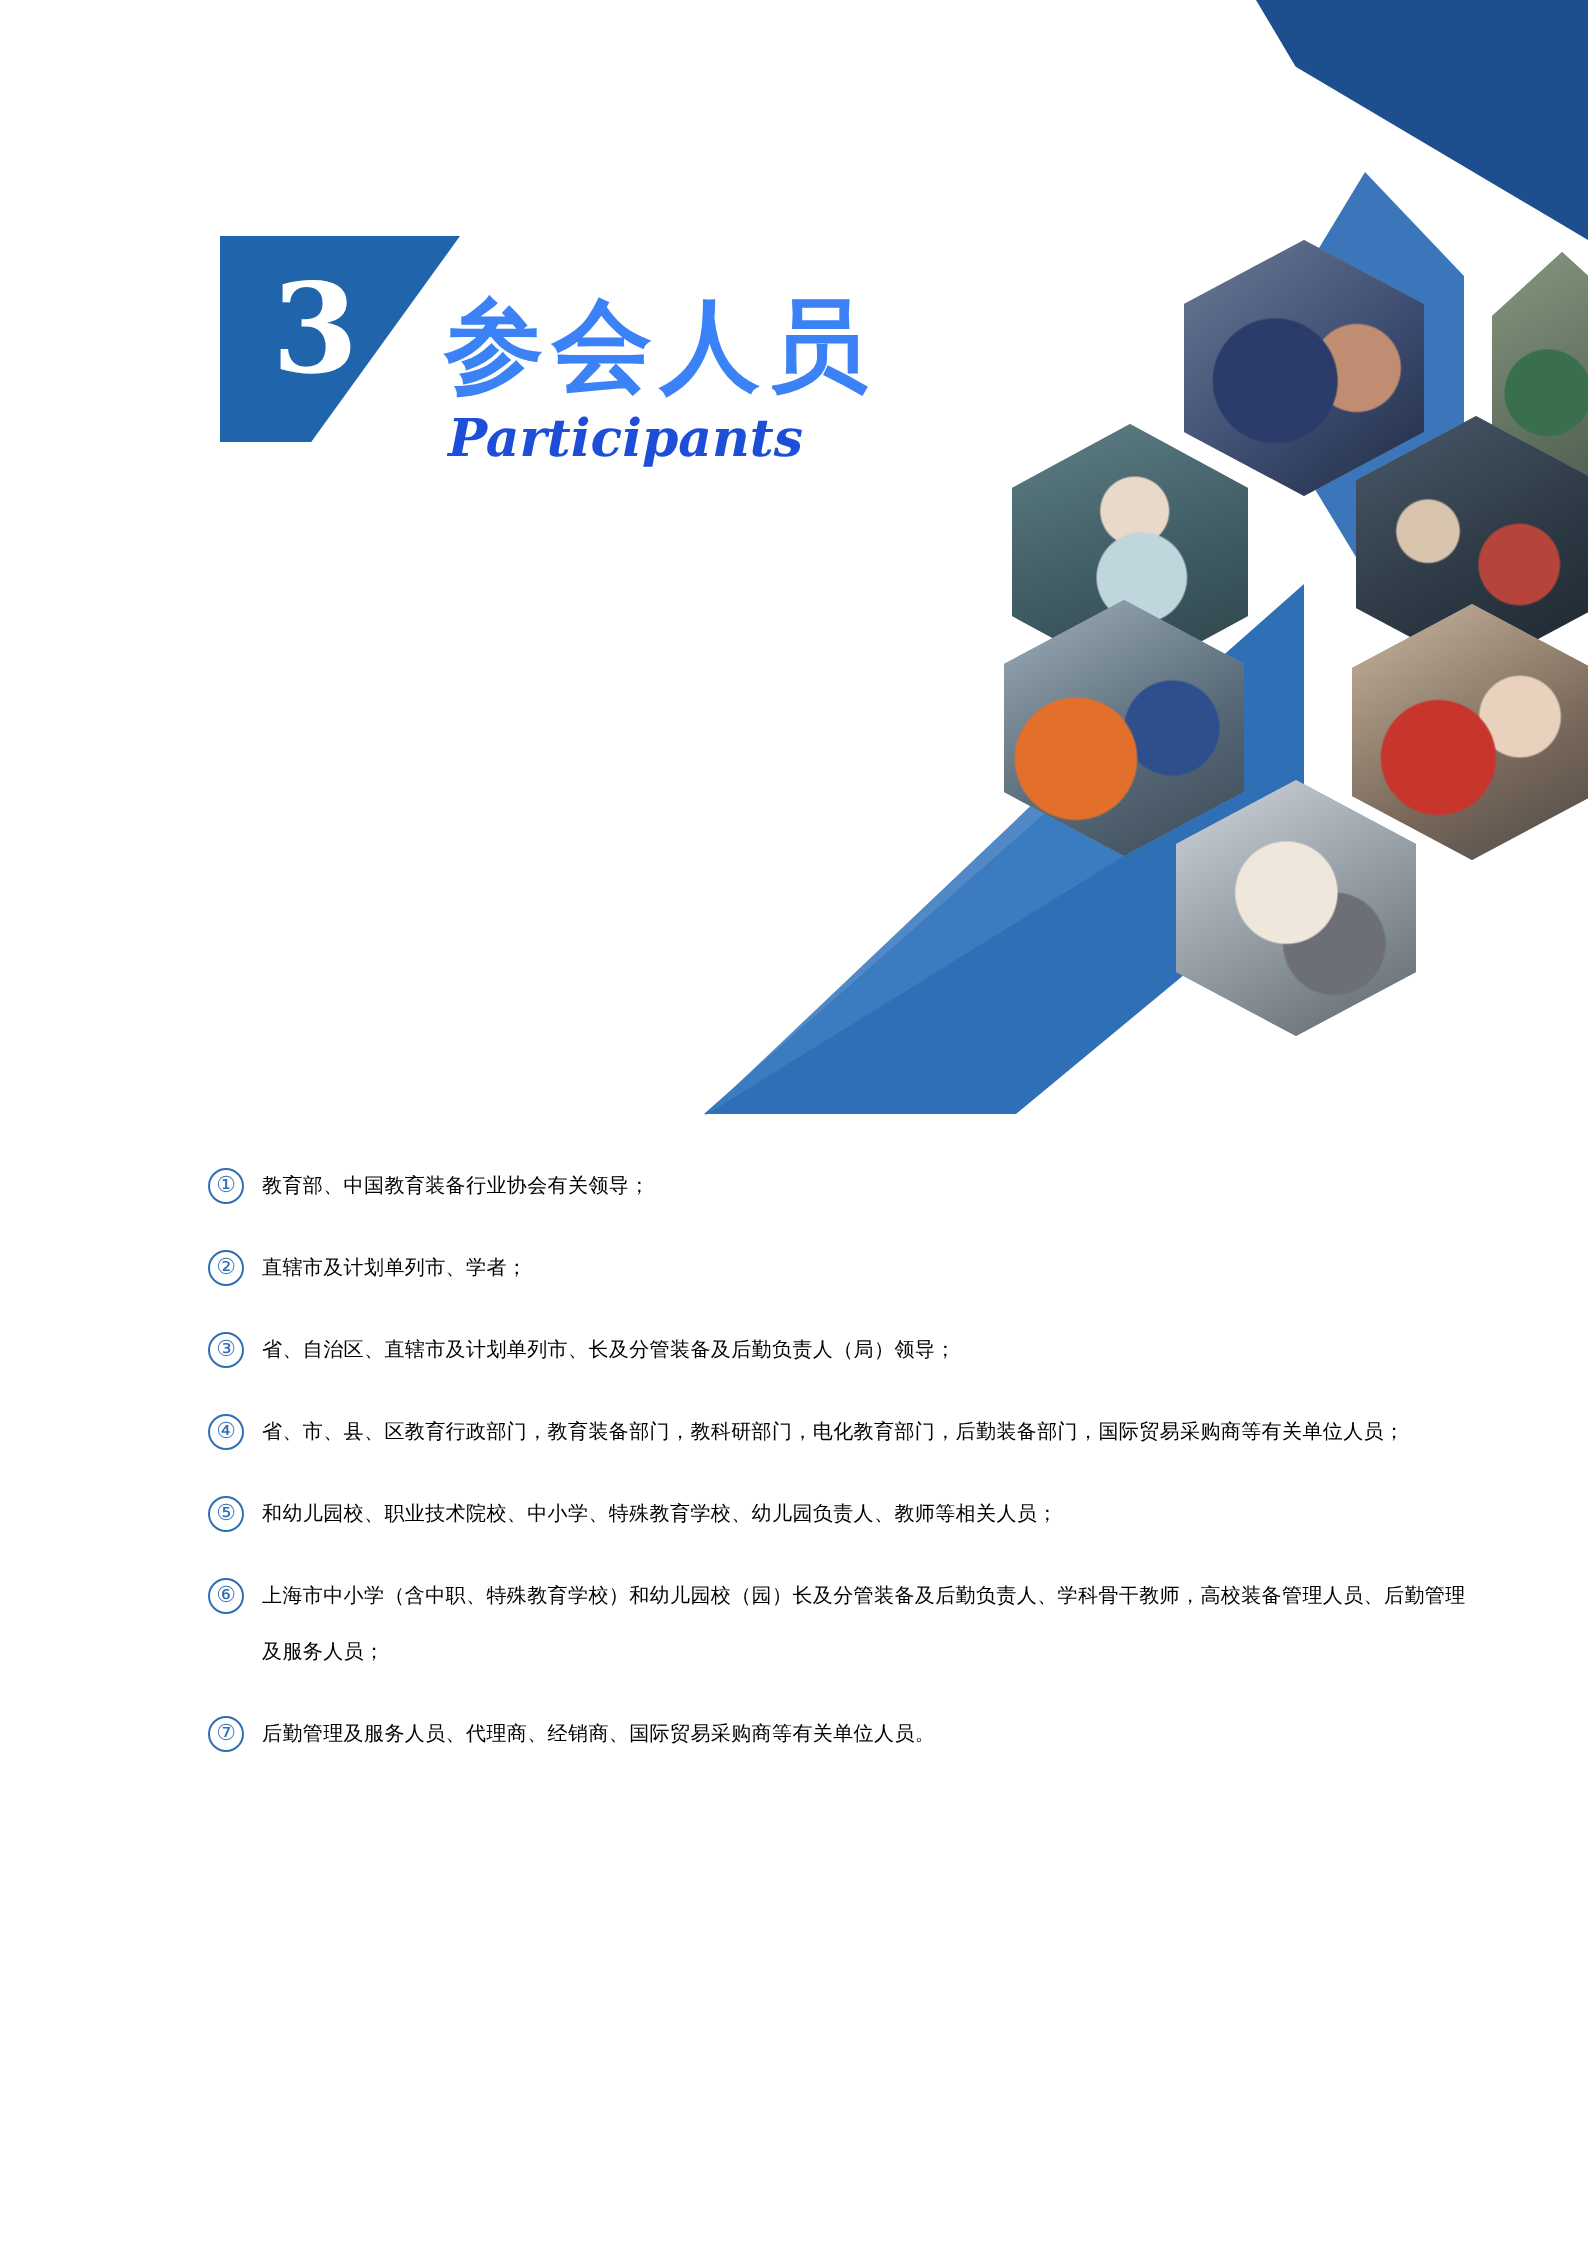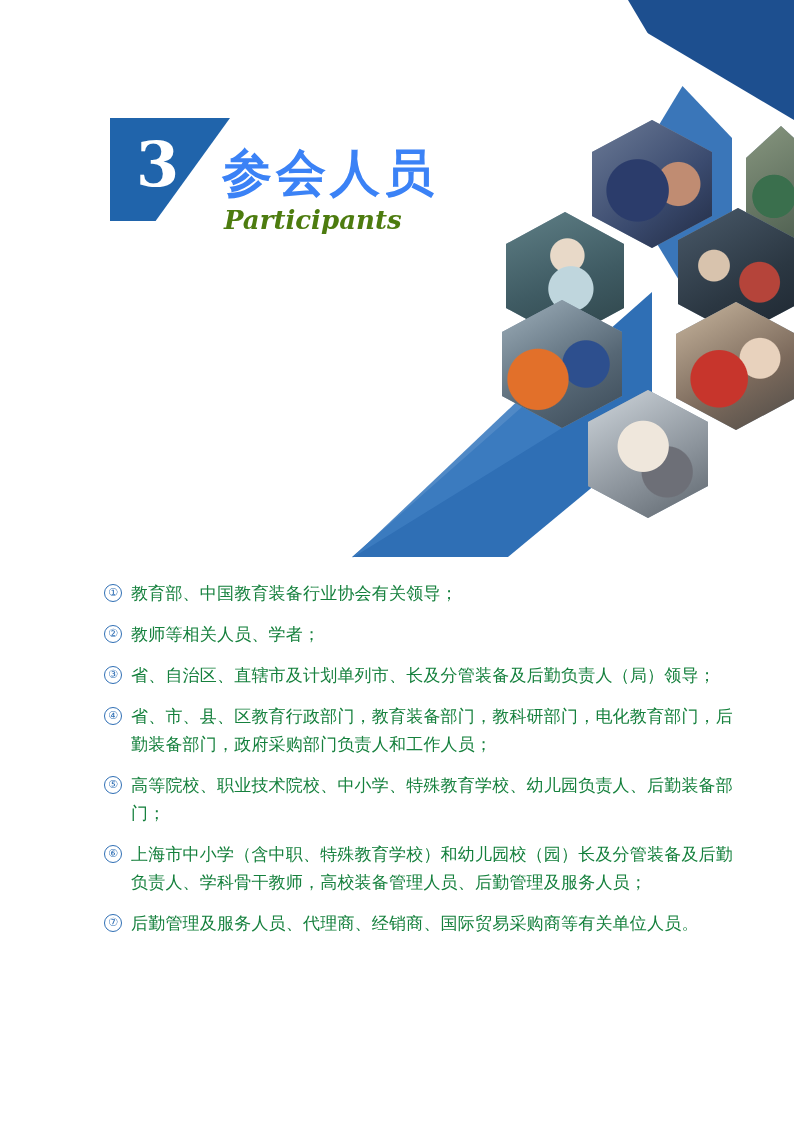--- a/index.html
+++ b/index.html
@@ -107,21 +107,21 @@
     color: #3b82f6;
     font-family: Liberation Mono, monospace;
   }
   .title-en {
     position: absolute;
     left: 224px;
     top: 205px;
     font-size: 26px;
     font-weight: 700;
     font-style: italic;
-    color: #4d7c0f;
+    color: #1d4ed8;
     font-family: "DejaVu Serif", serif;
   }
 
   
   .collage {
     position: absolute;
     left: 488px;
     top: 112px;
     width: 306px;
     height: 330px;
@@ -202,23 +202,23 @@
     color: #2f6fb5;
     font-size: 11px;
     line-height: 16px;
     text-align: center;
     margin-top: 4px;
     margin-right: 9px;
     font-family: "DejaVu Sans", sans-serif;
   }
   .li-text {
     flex: 1 1 auto;
-    font-size: 17px;
+    font-size: 10px;
     line-height: 28px;
-    color: #15803d;
+    color: #000000;
     font-family: Liberation Serif, serif;
     letter-spacing: .2px;
   }
 </style>
 </head>
 <body>
 
 <div class="hero">
 
   <div class="deco-top-tri"></div>
@@ -262,36 +262,36 @@
 
 <div class="list">
 
   <div class="li">
     <div class="li-num">①</div>
     <div class="li-text">教育部、中国教育装备行业协会有关领导；</div>
   </div>
 
   <div class="li">
     <div class="li-num">②</div>
-    <div class="li-text">教师等相关人员、学者；</div>
+    <div class="li-text">直辖市及计划单列市、学者；</div>
   </div>
 
   <div class="li">
     <div class="li-num">③</div>
     <div class="li-text">省、自治区、直辖市及计划单列市、长及分管装备及后勤负责人（局）领导；</div>
   </div>
 
   <div class="li">
     <div class="li-num">④</div>
-    <div class="li-text">省、市、县、区教育行政部门，教育装备部门，教科研部门，电化教育部门，后勤装备部门，政府采购部门负责人和工作人员；</div>
+    <div class="li-text">省、市、县、区教育行政部门，教育装备部门，教科研部门，电化教育部门，后勤装备部门，国际贸易采购商等有关单位人员；</div>
   </div>
 
   <div class="li">
     <div class="li-num">⑤</div>
-    <div class="li-text">高等院校、职业技术院校、中小学、特殊教育学校、幼儿园负责人、后勤装备部门；</div>
+    <div class="li-text">和幼儿园校、职业技术院校、中小学、特殊教育学校、幼儿园负责人、教师等相关人员；</div>
   </div>
 
   <div class="li">
     <div class="li-num">⑥</div>
     <div class="li-text">上海市中小学（含中职、特殊教育学校）和幼儿园校（园）长及分管装备及后勤负责人、学科骨干教师，高校装备管理人员、后勤管理及服务人员；</div>
   </div>
 
   <div class="li">
     <div class="li-num">⑦</div>
     <div class="li-text">后勤管理及服务人员、代理商、经销商、国际贸易采购商等有关单位人员。</div>

